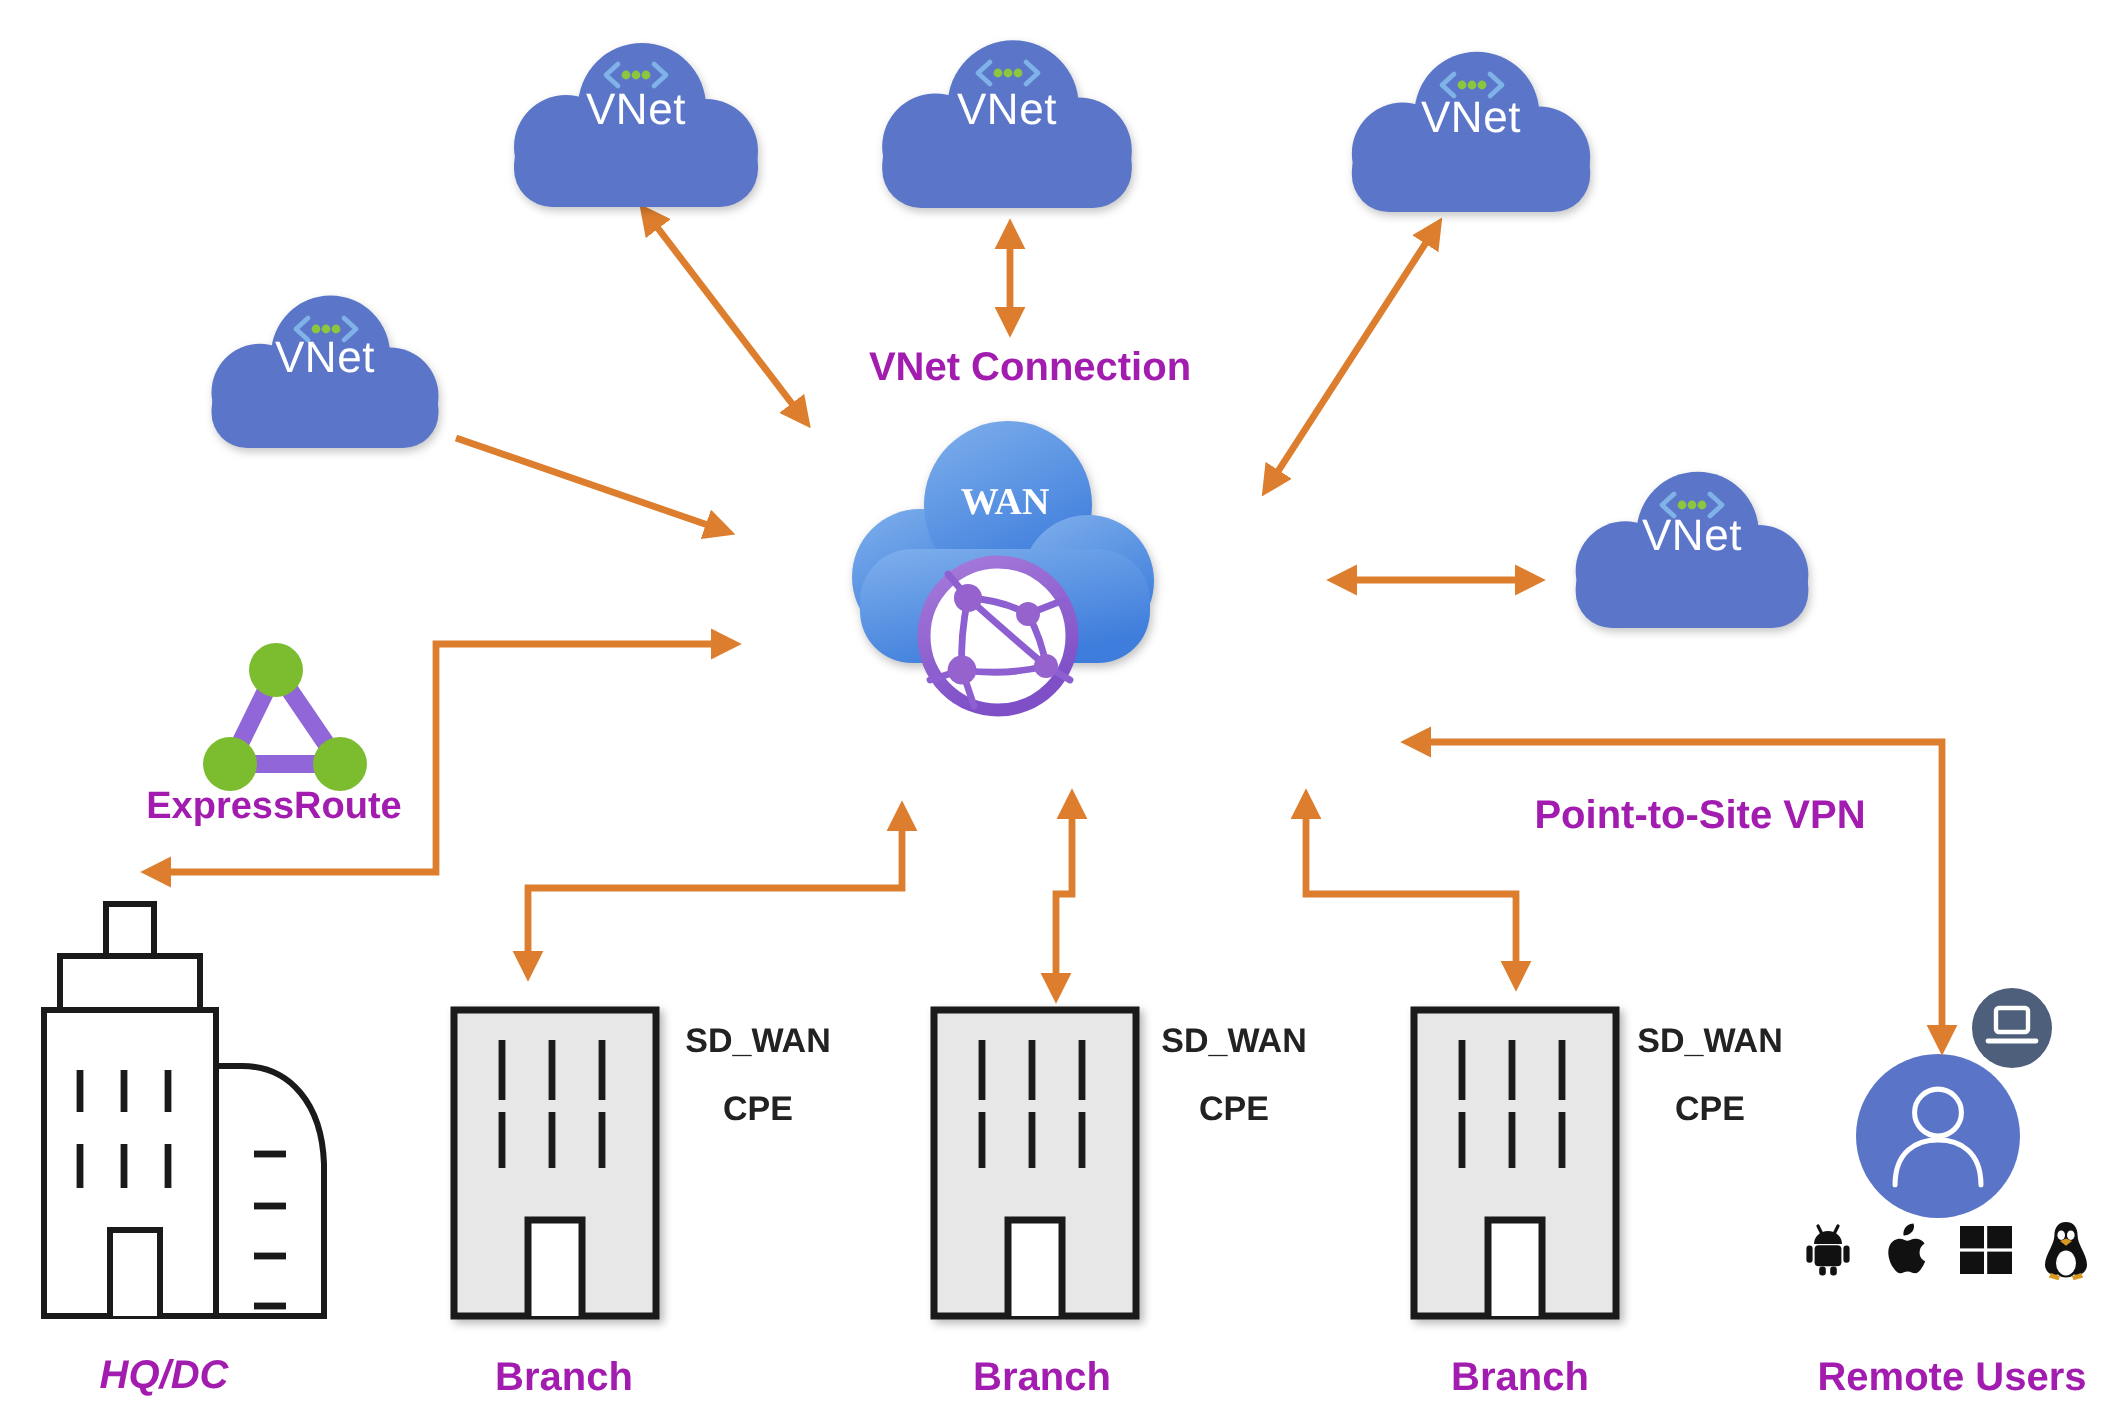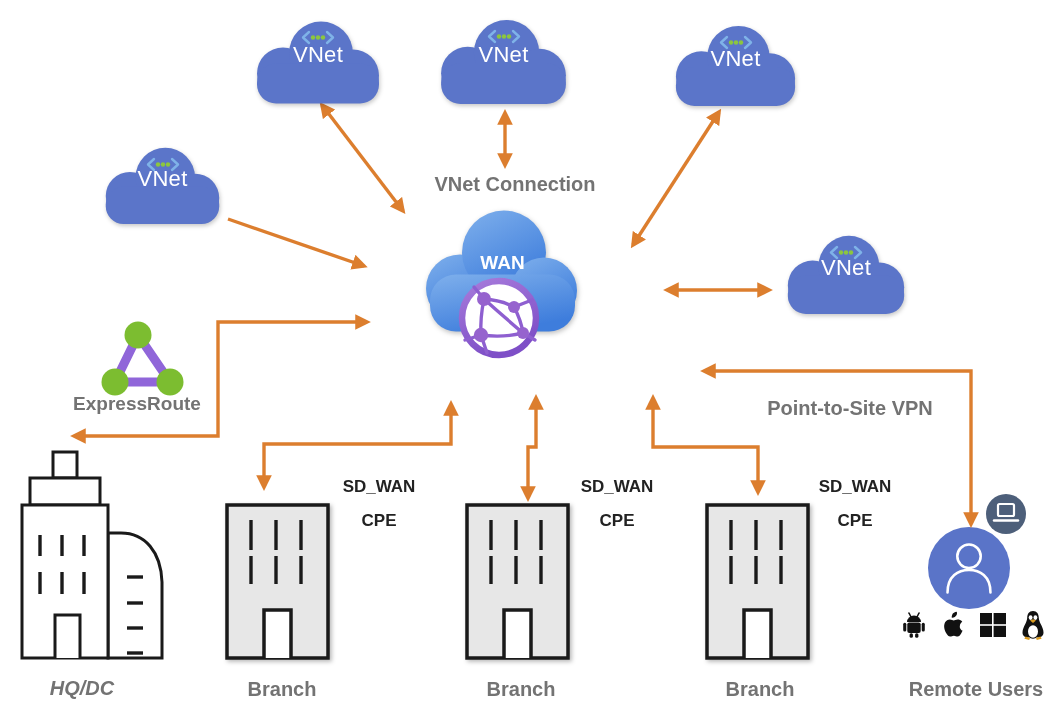--- a/index.html
+++ b/index.html
@@ -1,22 +1,22 @@
 <!DOCTYPE html>
 <html><head>
 <meta charset="utf-8">
 <style>
   html,body{margin:0;padding:0;background:#fff;}
   .canvas{position:relative;width:1057px;height:712px;background:#ffffff;
     font-family:"Liberation Sans",sans-serif;overflow:hidden;}
   .arrows{position:absolute;left:0;top:0;z-index:5;pointer-events:none;}
-  .lbl{position:absolute;font-weight:700;color:#737373;text-align:center;z-index:3;}
+  .lbl{position:absolute;font-weight:700;color:#a21caf;text-align:center;z-index:3;}
   .lbl-big{font-size:20px;}
   .cpe{position:absolute;width:110px;text-align:center;font-weight:700;color:#222;
-    font-size:17px;line-height:34px;z-index:3;}
+    font-size:17px;line-height:34px;z-index:3;margin-top:34px;}
   .cloud{position:absolute;z-index:10;}
   .cloud svg.cl{position:absolute;left:0;top:0;filter:drop-shadow(1.5px 2px 2px rgba(0,0,0,.22));}
   .cloud .vnet-glyph{position:absolute;left:50%;transform:translateX(-50%);top:7px;z-index:2;}
   .cloud .vnet-txt{position:absolute;left:0;right:0;top:44%;transform:translateY(-50%);
     text-align:center;color:#fff;font-size:22px;font-weight:400;letter-spacing:.3px;z-index:2;}
   .hub{position:absolute;left:424px;top:208px;width:157px;height:124px;z-index:10;}
   .hub .hub-line{position:absolute;left:0;right:0;text-align:center;color:#fff;
     font-weight:700;font-size:19px;z-index:2;}
   .hub .globe{position:absolute;left:33px;top:68px;z-index:3;}
   .site{position:absolute;z-index:3;}
@@ -175,21 +175,21 @@
             <stop offset="1" stop-color="#3e7ddc"></stop>
         </linearGradient>
       </defs>
       <g fill="url(#hubg)">
           <circle cx="36" cy="80" r="34"></circle>
           <circle cx="80" cy="44" r="42"></circle>
           <circle cx="120" cy="82" r="33"></circle>
           <rect x="6" y="66" width="145" height="57" rx="26"></rect>
         </g>
     </svg>
-    <div class="hub-line" style="top:44px;">WAN</div>
+    <div class="hub-line" style="top:33px;font-family:Liberation Serif, serif;">WAN</div>
     <svg class="globe" width="84" height="84" viewBox="0 0 84 84">
       <defs>
         <linearGradient id="ringg" x1="0" y1="0" x2="0.4" y2="1">
           <stop offset="0" stop-color="#a77bdb"></stop>
             <stop offset="1" stop-color="#7e4fc7"></stop>
         </linearGradient>
       </defs>
       <circle cx="42" cy="42" r="37" fill="#ffffff" stroke="url(#ringg)" stroke-width="6.5"></circle>
       <g stroke="#8e5fd0" stroke-width="3.4" fill="none" stroke-linecap="round">
         <path d="M27,23 Q44,24 57,31"></path>

